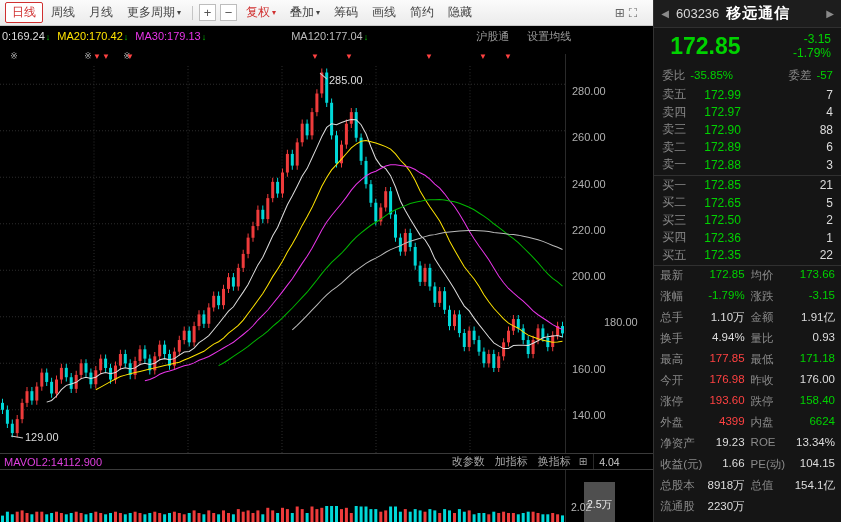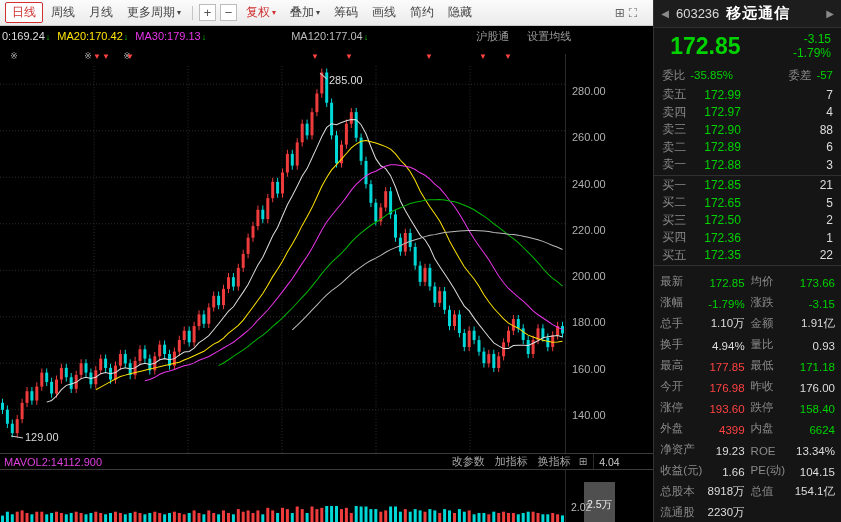--- a/index.html
+++ b/index.html
@@ -50,21 +50,21 @@
   .w-val{color:#00d200;}
   .w-spacer{flex:1;}
   .p-promo{height:24px;flex:0 0 24px;display:flex;align-items:center;justify-content:center;color:#ff4a4a;font-size:12px;border-top:1px solid #303030;border-bottom:1px solid #303030;}
   .ob{display:flex;flex-direction:column;}
   .ob-row{height:17.5px;display:flex;align-items:center;font-size:12px;padding:0 8px;}
   .ob-label{width:42px;color:#8a8a8a;}
   .ob-price{width:62px;text-align:left;color:#00d200;}
   .ob-qty{flex:1;text-align:right;color:#ddd;}
   .ob-div{height:1px;background:#303030;margin:1px 0;}
   .stats{flex:1;display:grid;grid-template-columns:1fr 1fr;grid-auto-rows:1fr;padding:1px 6px 2px 6px;column-gap:6px;}
-  .stat{display:flex;justify-content:space-between;align-items:flex-end;font-size:11.5px;overflow:hidden;white-space:nowrap;}
+  .stat{display:flex;justify-content:space-between;align-items:flex-start;font-size:11.5px;overflow:hidden;white-space:nowrap;}
   .s-lbl{color:#8a8a8a;margin-right:4px;}
   .v-up{color:#ff4242;}
   .v-down{color:#00d200;}
   .v-flat{color:#ddd;}
 </style>
 </head>
 <body>
 
 <div class="app">
 
@@ -384,21 +384,21 @@
             <line x1="11" y1="388" x2="23" y2="390" stroke="#cccccc" stroke-width="1"></line>
             <text x="25" y="393" font-size="11" fill="#dddddd">129.00</text>
           </g>
         </svg>
       <div class="axis-col" id="yAxis">
           <div class="y-label" style="top: 31px;">280.00</div>
           <div class="y-label" style="top: 77.286px;">260.00</div>
           <div class="y-label" style="top: 123.572px;">240.00</div>
           <div class="y-label" style="top: 169.858px;">220.00</div>
           <div class="y-label" style="top: 216.144px;">200.00</div>
-          <div class="y-label" style="top: 262.43px;">180.00</div>
+          <div class="y-label" style="top: 262.43px; margin-left: 32px;">180.00</div>
           <div class="y-label" style="top: 308.716px;">160.00</div>
           <div class="y-label" style="top: 355.002px;">140.00</div>
         </div>
     </div>
 
     <div class="param-row">
       <span class="mavol">MAVOL2:14112.900</span>
       <div class="param-links" id="paramLinks">
           <span>改参数</span>
           <span>加指标</span>

